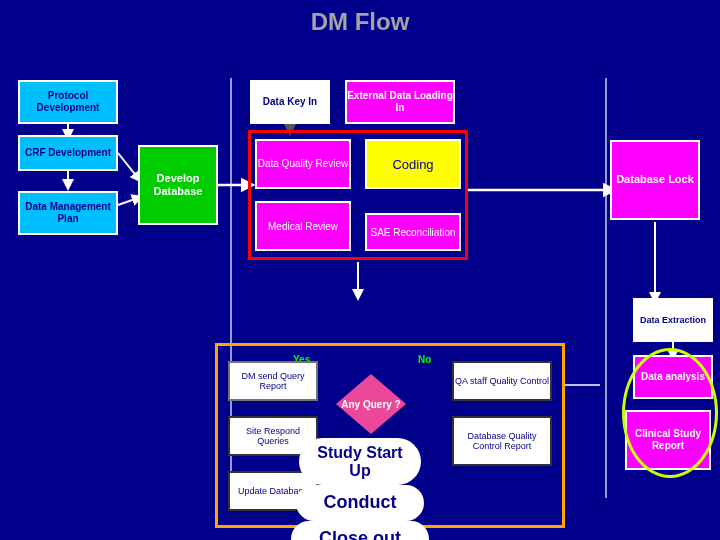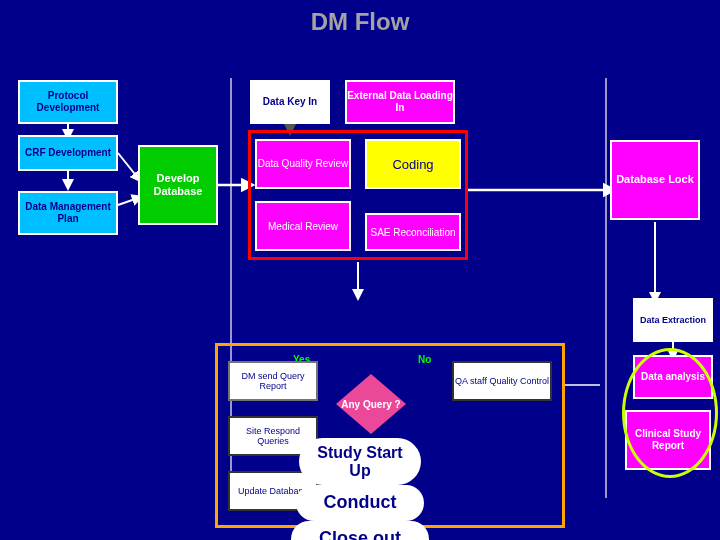--- a/index.html
+++ b/index.html
@@ -465,20 +465,21 @@
     <div class="any-query-diamond">Any Query ?</div>
 
     <div class="dm-send-box">DM send Query Report</div>
 
     <div class="site-respond-box">Site Respond Queries</div>
 
     <div class="update-db-box">Update Database</div>
 
     <div class="qa-staff-box">QA staff Quality Control</div>
 
+    <div class="db-qc-box">Database Quality Control Report</div>
   </div>
 
   <div class="box data-extraction-box">Data Extraction</div>
 
   <div class="box data-analysis-box">Data analysis</div>
 
   <div class="box csr-box">Clinical Study Report</div>
 
   <div class="oval-outline"></div>
 

